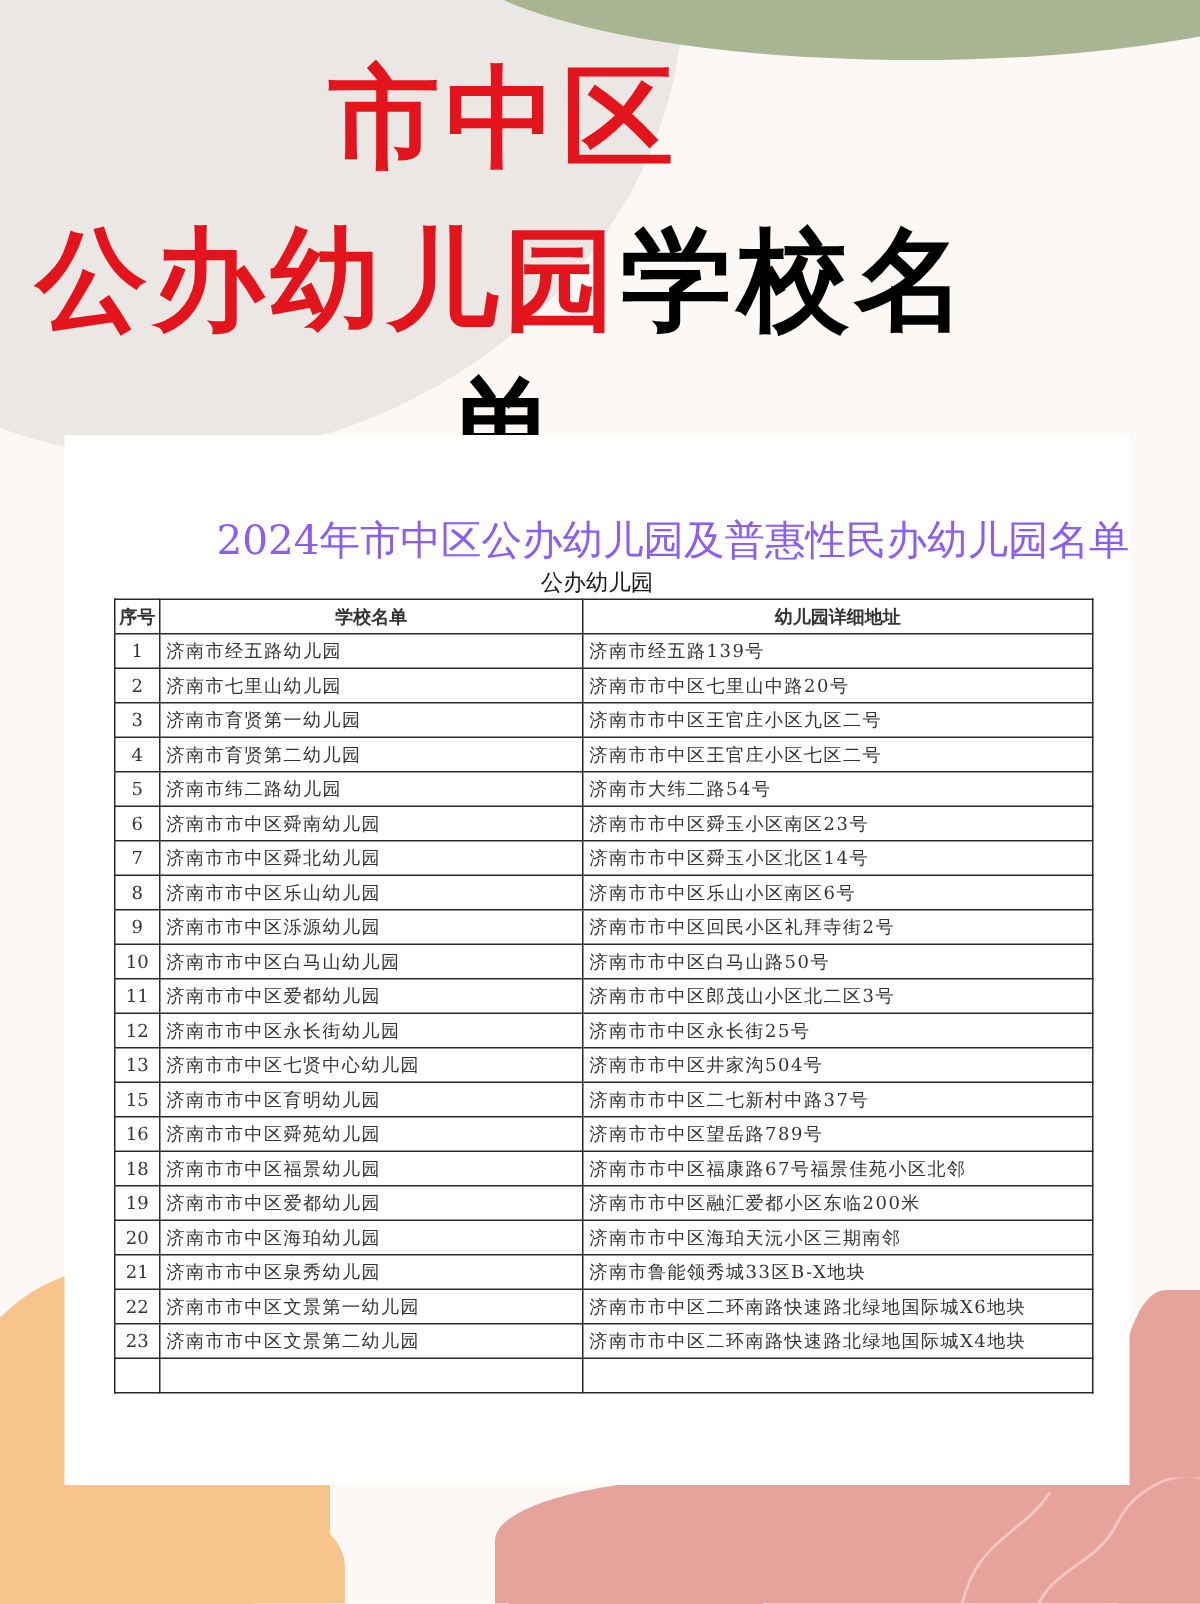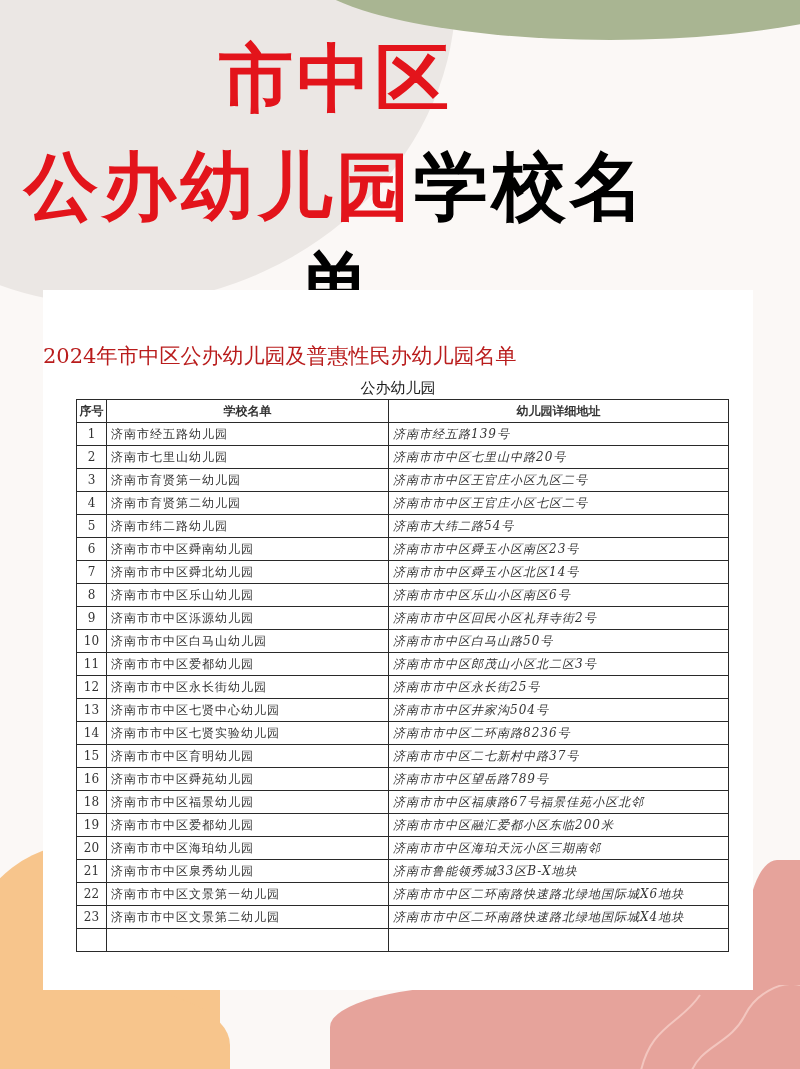--- a/index.html
+++ b/index.html
@@ -43,39 +43,39 @@
   .headline-1 { top: 30px; font-size: 74px; color: #e3141b; }
   .headline-2 { top: 138px; font-size: 74px; }
   .red { color: #e3141b; }
   .black { color: #000000; }
 
   .doc-card {
     position: absolute; left: 43px; top: 290px; width: 710px; height: 700px;
     background: #ffffff; overflow: hidden;
   }
   .doc-title {
-    position: absolute; left: 0; top: 52px; width: 710px; text-align: left;
-    font-size: 21px; color: #b91c1c;
+    position: absolute; left: 0; top: 52px; width: 710px; text-align: right;
+    font-size: 27px; color: #8b5cf6;
   }
   .doc-subtitle {
     position: absolute; left: 0; top: 89px; width: 710px; text-align: center;
     font-size: 15px; color: #1a1a1a;
   }
   table.kg {
     position: absolute; left: 33px; top: 109px; width: 653px;
     border-collapse: collapse; font-size: 12px; color: #333;
   }
   table.kg th, table.kg td {
     border: 1.5px solid #2a2a2a; height: 22px; padding: 0 4px; line-height: 22px;
     white-space: nowrap; overflow: hidden;
   }
   table.kg th { font-weight: bold; text-align: center; font-size: 12px; margin-left: 17px; }
   table.kg td.num { text-align: center; width: 29px; padding: 0; }
   table.kg td.name { width: 273px; letter-spacing: 1px; }
-  table.kg td.addr { letter-spacing: 1px; font-style: italic; }
+  table.kg td.addr { letter-spacing: 1px; }
   table.kg th.c1 { width: 29px; padding: 0; }
   table.kg th.c2 { width: 273px; }
 </style>
 </head>
 <body>
 
 <div class="bg-shape gray-blob"></div>
 <div class="bg-shape green-blob"></div>
 <div class="bg-shape orange-blob"></div>
 <div class="bg-shape orange-blob2"></div>
@@ -162,25 +162,20 @@
           <td class="num">12</td>
           <td class="name">济南市市中区永长街幼儿园</td>
           <td class="addr">济南市市中区永长街25号</td>
         </tr>
         <tr>
           <td class="num">13</td>
           <td class="name">济南市市中区七贤中心幼儿园</td>
           <td class="addr">济南市市中区井家沟504号</td>
         </tr>
         <tr>
-          <td class="num">14</td>
-          <td class="name">济南市市中区七贤实验幼儿园</td>
-          <td class="addr">济南市市中区二环南路8236号</td>
-        </tr>
-        <tr>
           <td class="num">15</td>
           <td class="name">济南市市中区育明幼儿园</td>
           <td class="addr">济南市市中区二七新村中路37号</td>
         </tr>
         <tr>
           <td class="num">16</td>
           <td class="name">济南市市中区舜苑幼儿园</td>
           <td class="addr">济南市市中区望岳路789号</td>
         </tr>
         <tr>

